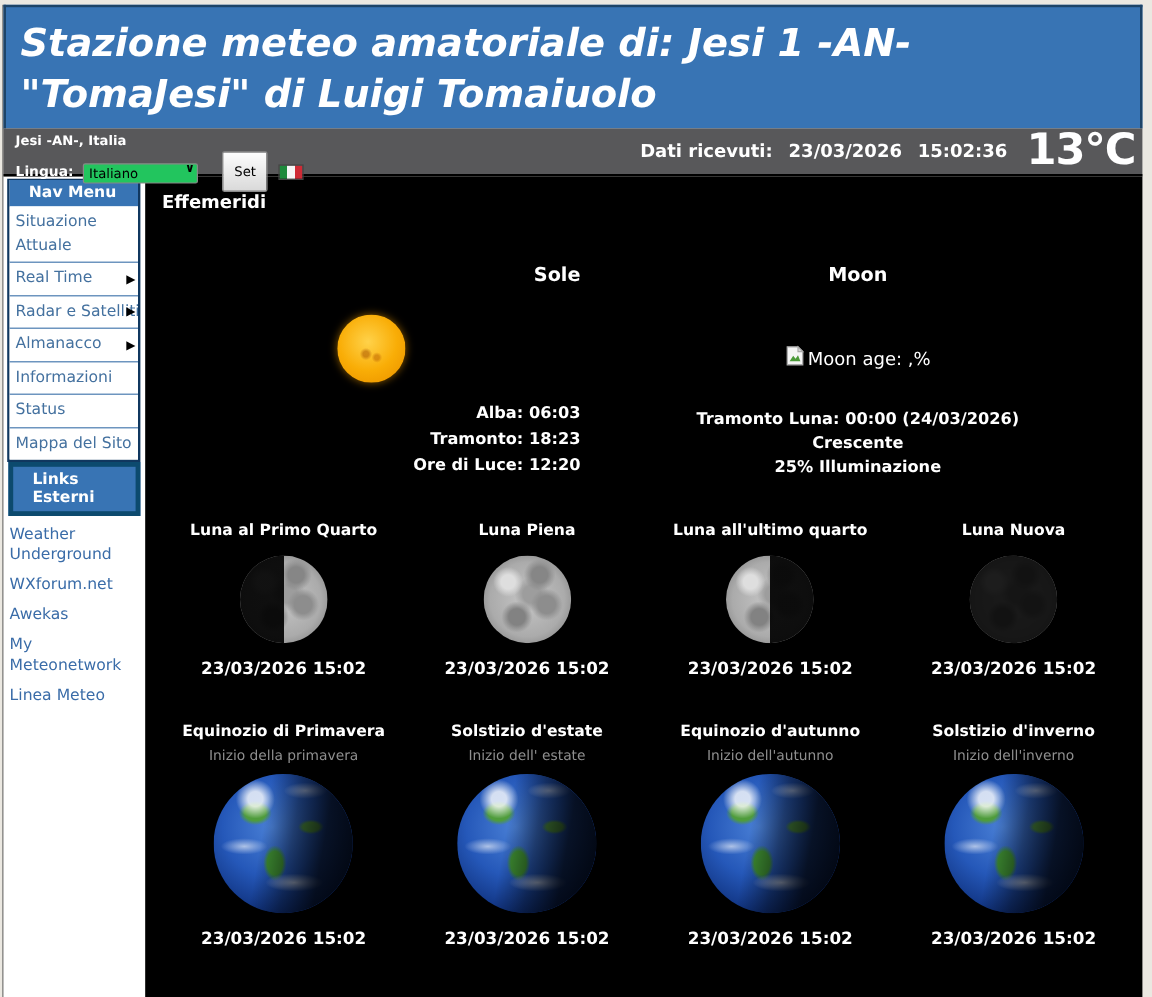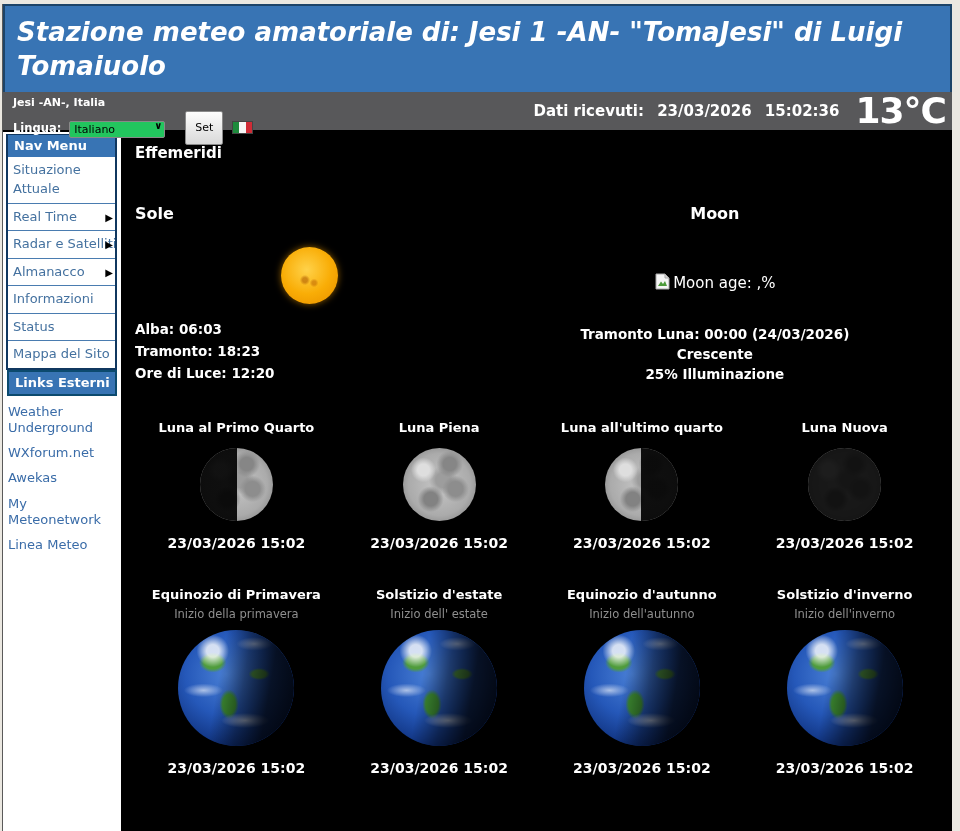--- a/index.html
+++ b/index.html
@@ -5,21 +5,21 @@
   * { margin:0; padding:0; box-sizing:border-box; }
   html,body { width:960px; height:831px; overflow:hidden; }
   body { background:#ebe8e1; font-family:"DejaVu Sans", "Liberation Sans", sans-serif; }
 
   .page { position:relative; margin:4px 8px 0 2px; width:950px; min-height:827px;
           border-left:1px solid #5a5a5a; }
 
   
   .banner { background:var(--banner-bg,#3874b4); border:2px solid #1d4468; border-bottom:none;
             padding:9px 16px 8px 12px; min-height:81px; }
-  .banner h1 { color:#fff; font-size:26px; font-weight:bold; font-style:italic;
+  .banner h1 { color:#fff; font-size:32px; font-weight:bold; font-style:italic;
                line-height:1.32; letter-spacing:0; }
 
   
   .topbar { position:relative; background:var(--topbar-bg,#58585a); height:40px;
             border-bottom:2px solid #000; }
   .tb-left { padding:4px 0 0 10px; }
   .station { color:#fff; font-weight:bold; font-size:11px; }
   .lang-row { display:flex; align-items:center; margin-top:2px; }
   .lang-label { color:#fff; font-weight:bold; font-size:11.5px; margin-right:8px; }
   .sel-wrap { position:relative; display:inline-block; }
@@ -41,37 +41,37 @@
           letter-spacing:-1px; }
 
   
   .body-row { display:flex; align-items:stretch; min-height:703px; }
   .sidebar { width:118px; background:#fff; flex:none; padding-top:2px; }
   .content { flex:1; background:#000; color:#fff; padding:12px 6px 20px 14px; }
 
   
   .nav-box { margin:0 4px 0 3px; border:2px solid #10375f; border-top-width:1px; }
   .nav-header { background:var(--banner-bg,#3874b4); color:#fff; font-weight:bold;
-                font-size:13px; padding:3px 0 4px 6px; }
-  .nav-header.bordered { margin:0 4px; border:2px solid #0c4a6e; }
+                font-size:13px; padding:3px 0 4px 16px; }
+  .nav-header.bordered { margin:0 4px; border:4px solid #0c4a6e; }
   .nav-item { position:relative; background:#fff; color:#44719f; font-size:13px;
               padding:3px 12px 4px 5px; border-top:1px solid #4a7cb0; cursor:pointer;
               line-height:1.5; }
   .nav-item.nowrap { white-space:nowrap; overflow:hidden; }
   .nav-arrow { position:absolute; right:2px; top:50%; transform:translateY(-50%);
                font-size:10px; color:#000; }
   .ext-links { margin:8px 2px 0 5px; }
   .ext-link { display:block; color:#3a6ca8; font-size:13px; line-height:1.25;
               margin-bottom:9px; text-decoration:none; cursor:pointer; }
 
   
   .page-title { font-size:15px; font-weight:bold; }
 
   .sunmoon { display:flex; margin-top:42px; }
-  .col-sun { width:43%; text-align:left; }
+  .col-sun { width:43%; text-align:right; }
   .col-moon { width:57%; text-align:center; }
   .sm-head { font-size:16px; font-weight:bold; }
 
   .sun-img { width:57px; height:57px; border-radius:50%; margin:24px auto 0;
     background:
       radial-gradient(circle at 42% 58%, rgba(170,85,0,.55) 0 5%, rgba(170,85,0,0) 11%),
       radial-gradient(circle at 58% 63%, rgba(185,95,0,.5) 0 4%, rgba(185,95,0,0) 9%),
       radial-gradient(circle at 45% 40%, #ffd24a 0%, #f9ad06 52%, #f09c00 78%, #d98500 100%);
     box-shadow:0 0 7px rgba(255,165,0,.55); }
   .info-lines { margin-top:14px; font-size:13.5px; font-weight:bold; line-height:22px; }

